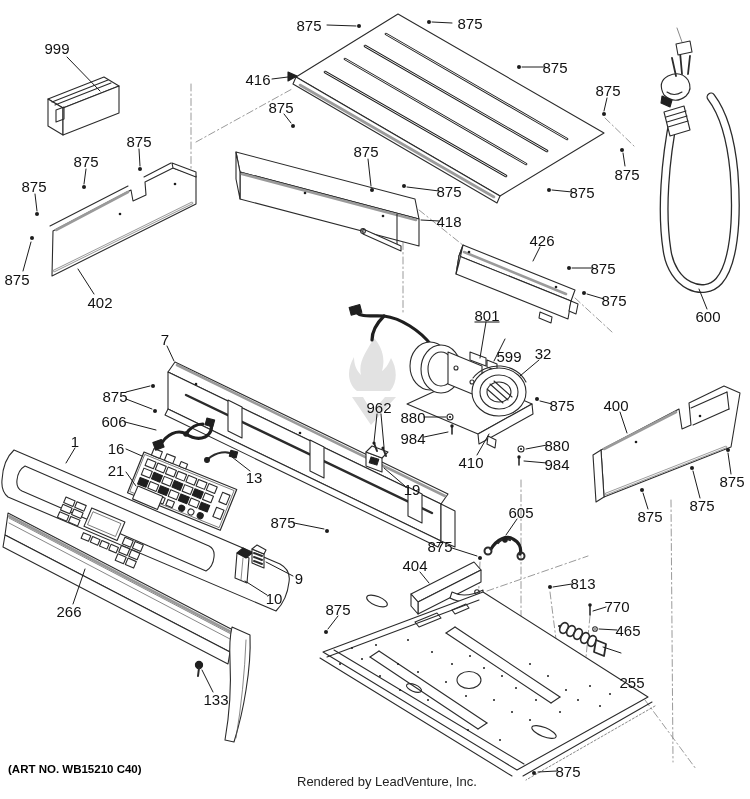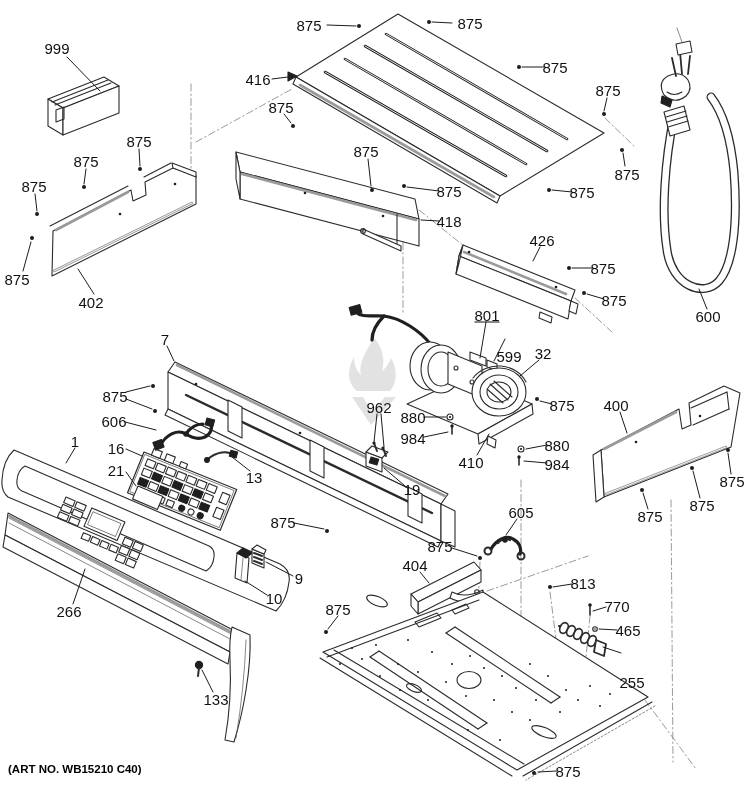--- a/index.html
+++ b/index.html
@@ -522,21 +522,21 @@
       <div class="part-label" style="left: 258px; top: 79px;">416</div>
       <div class="part-label" style="left: 281px; top: 107px;">875</div>
       <div class="part-label" style="left: 555px; top: 67px;">875</div>
       <div class="part-label" style="left: 608px; top: 90px;">875</div>
       <div class="part-label" style="left: 627px; top: 174px;">875</div>
       <div class="part-label" style="left: 582px; top: 192px;">875</div>
       <div class="part-label" style="left: 139px; top: 141px;">875</div>
       <div class="part-label" style="left: 86px; top: 161px;">875</div>
       <div class="part-label" style="left: 34px; top: 186px;">875</div>
       <div class="part-label" style="left: 17px; top: 279px;">875</div>
-      <div class="part-label" style="left: 91px; top: 302px;">402</div>
+      <div class="part-label" style="left: 100px; top: 302px;">402</div>
       <div class="part-label" style="left: 366px; top: 151px;">875</div>
       <div class="part-label" style="left: 449px; top: 191px;">875</div>
       <div class="part-label" style="left: 449px; top: 221px;">418</div>
       <div class="part-label" style="left: 542px; top: 240px;">426</div>
       <div class="part-label" style="left: 603px; top: 268px;">875</div>
       <div class="part-label" style="left: 614px; top: 300px;">875</div>
       <div class="part-label" style="left: 708px; top: 316px;">600</div>
       <div class="part-label" style="left: 487px; top: 315px; text-decoration: underline;">801</div>
       <div class="part-label" style="left: 509px; top: 332px; margin-top: 24px;">599</div>
       <div class="part-label" style="left: 543px; top: 353px;">32</div>
@@ -569,14 +569,15 @@
       <div class="part-label" style="left: 415px; top: 565px;">404</div>
       <div class="part-label" style="left: 583px; top: 583px;">813</div>
       <div class="part-label" style="left: 617px; top: 606px;">770</div>
       <div class="part-label" style="left: 628px; top: 630px;">465</div>
       <div class="part-label" style="left: 632px; top: 654px; margin-top: 28px;">255</div>
       <div class="part-label" style="left: 338px; top: 609px;">875</div>
       <div class="part-label" style="left: 568px; top: 771px;">875</div>
     </div>
 
 <div id="art-no">(ART NO. WB15210 C40)</div>
+<div id="rendered-by">Rendered by LeadVenture, Inc.</div>
 
 </div>
 
 </body></html>

